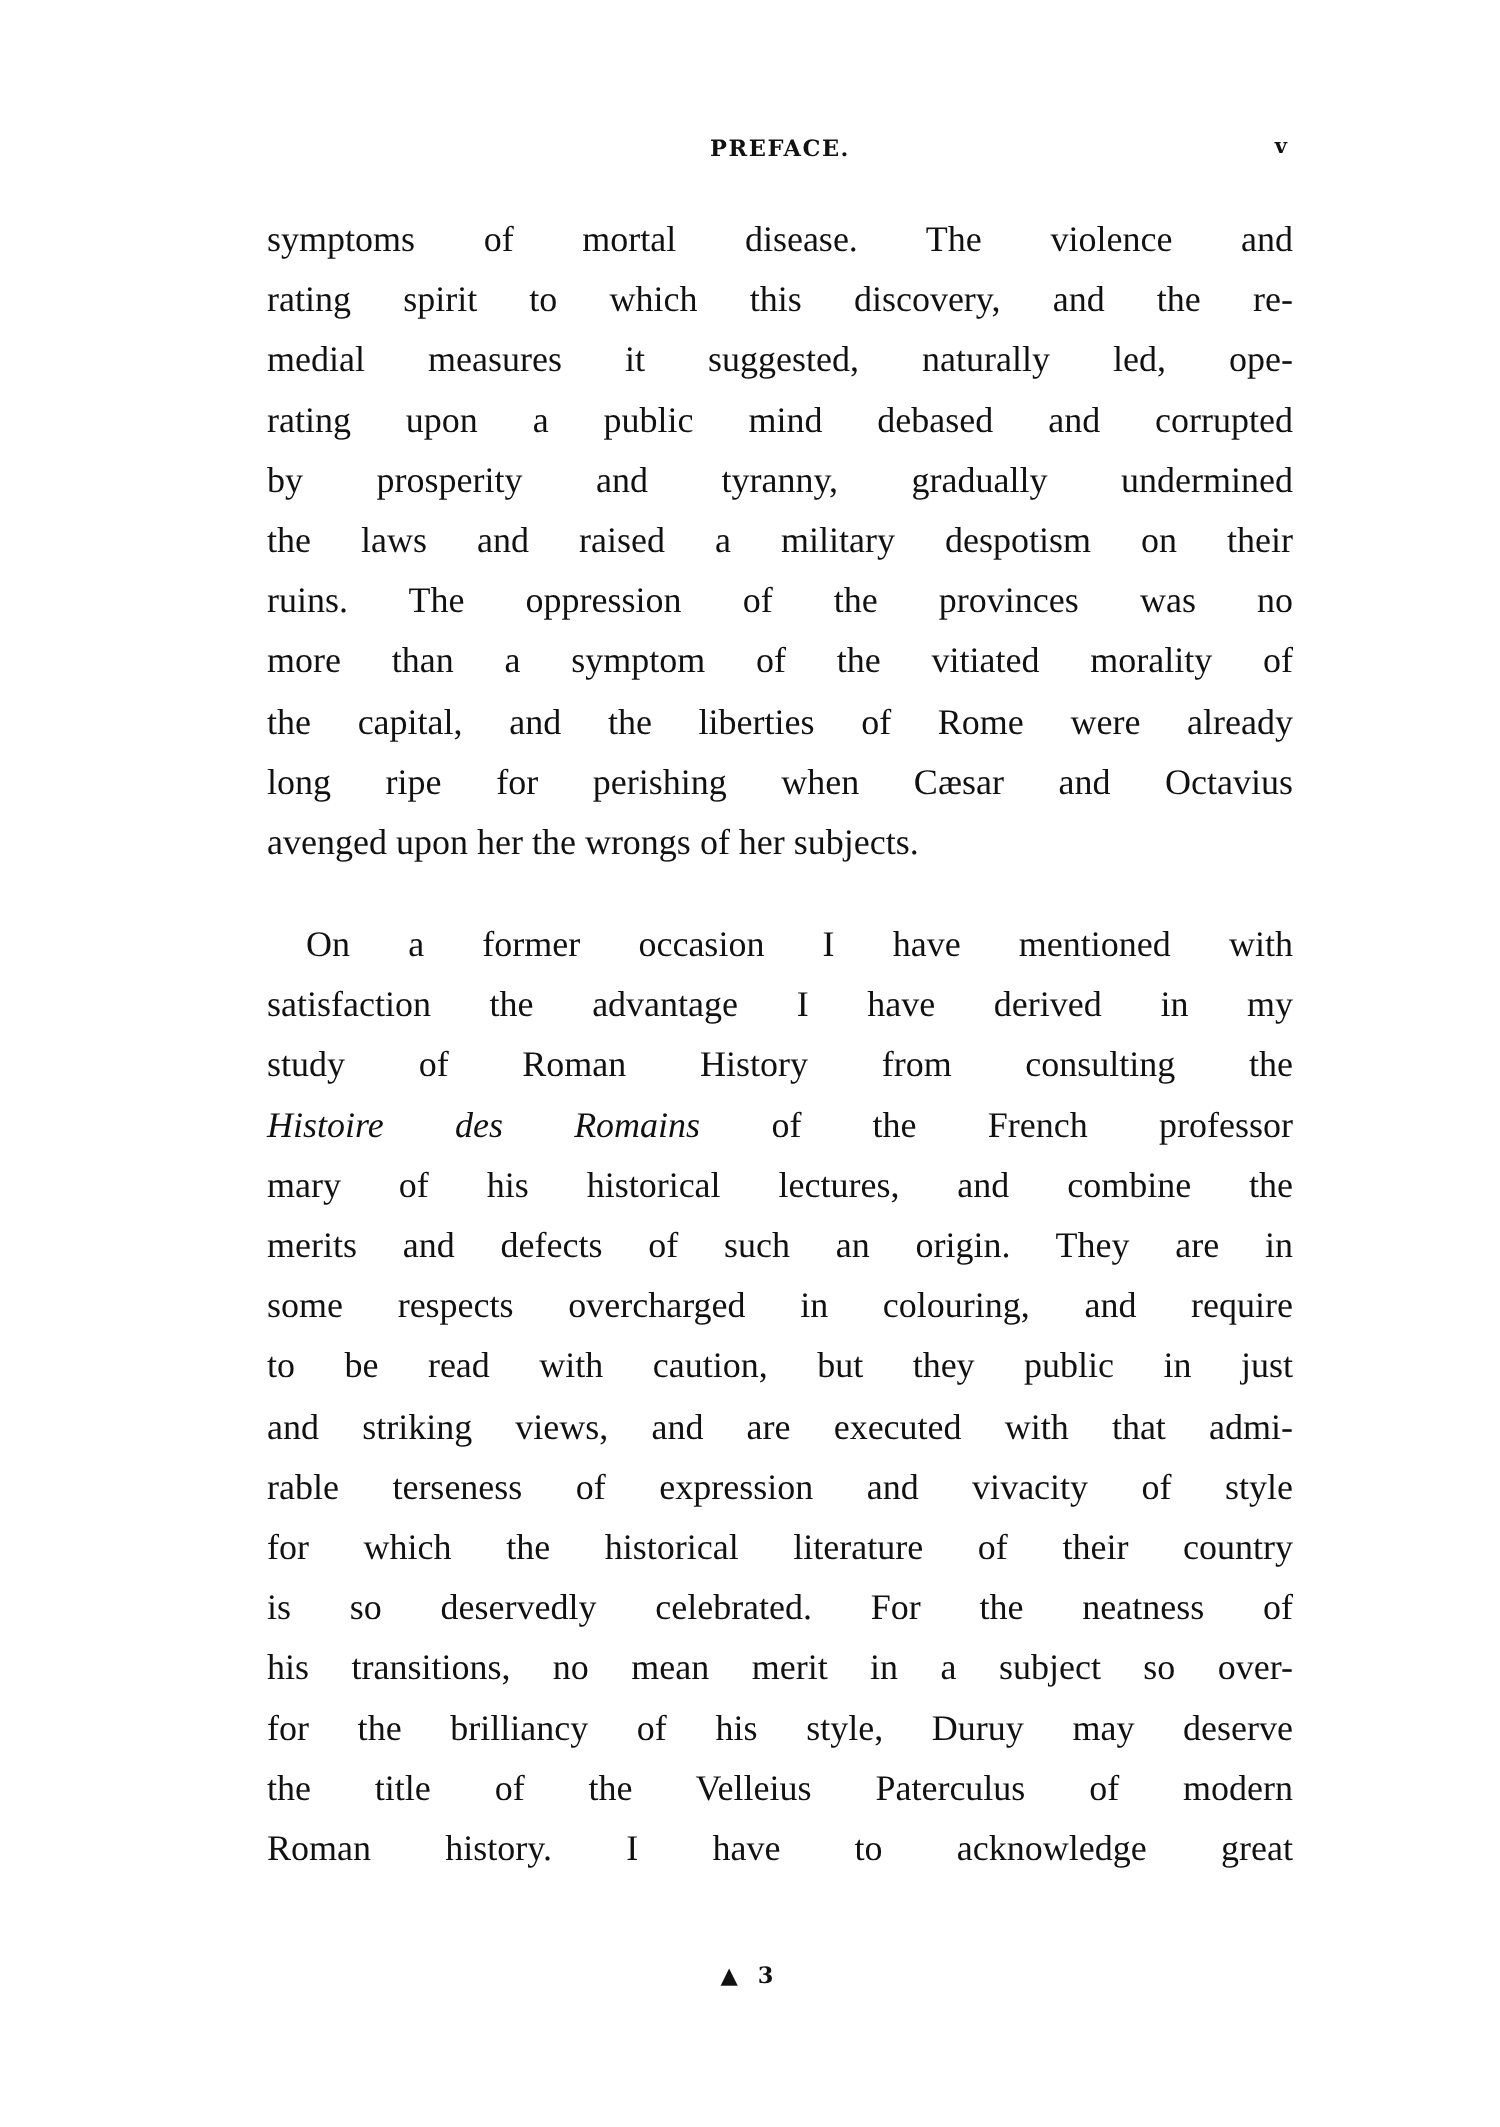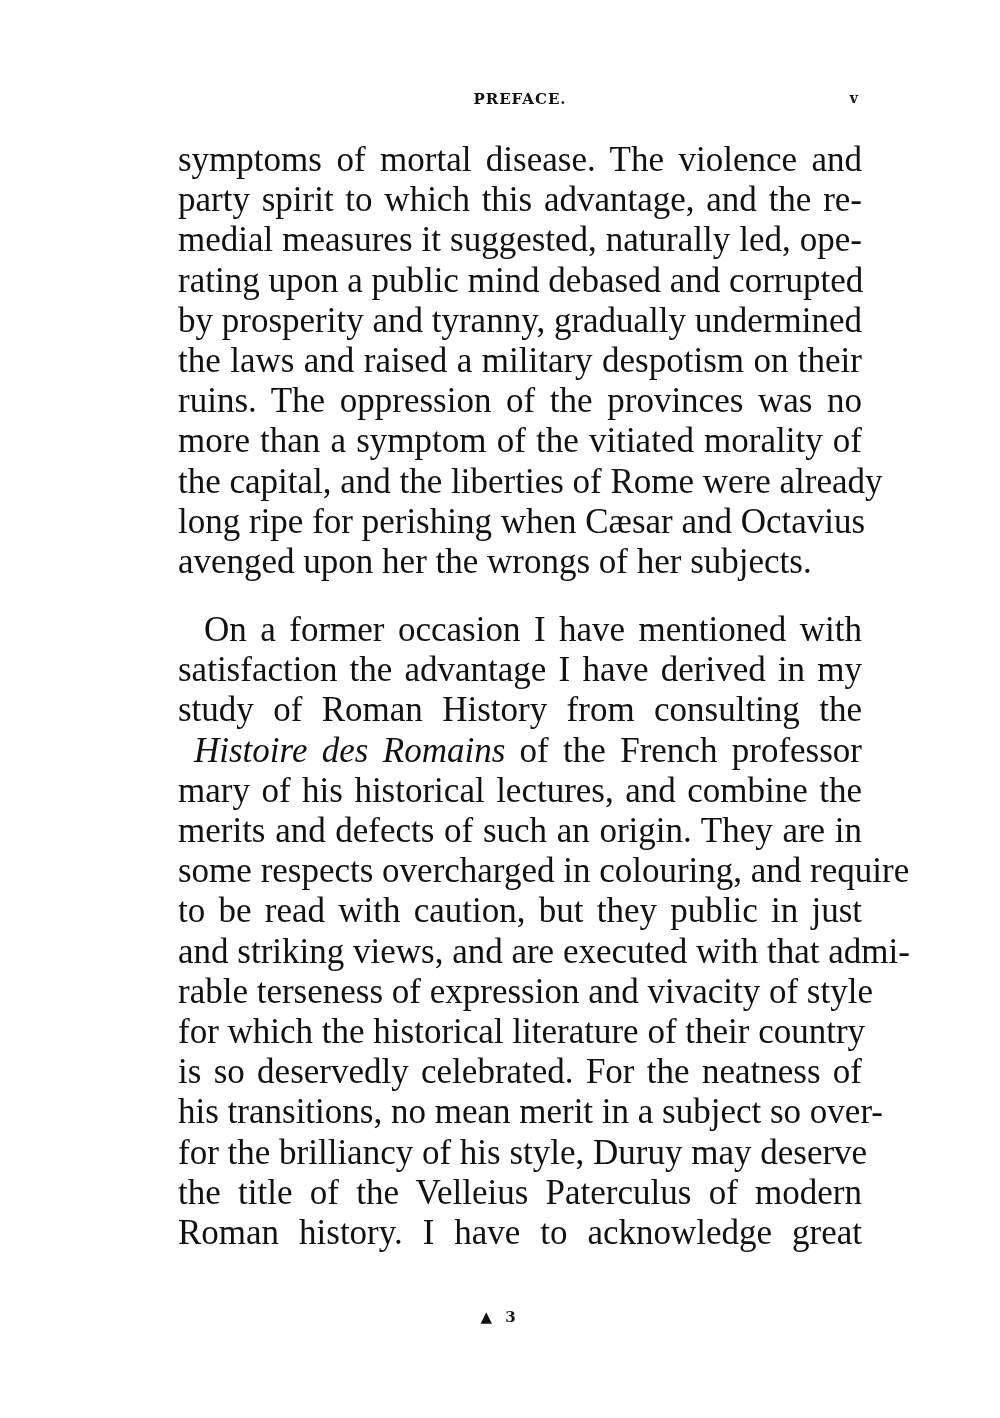--- a/index.html
+++ b/index.html
@@ -49,34 +49,34 @@
     .body-text {
       position: absolute;
       left: 178px;
       top: 140px;
       width: 684px;
     }
     .line {
       display: block;
       height: 40.2px;
       line-height: 40.2px;
-      font-size: 35px;
+      font-size: 24px;
       text-align: justify;
       text-align-last: justify;
       white-space: nowrap;
       overflow: visible;
     }
     .line.last {
       text-align-last: left;
     }
     .line.indent {
       padding-left: 26px;
       margin-top: 28px;
     }
-    .italic { font-style: italic; margin-left: 16px; }
+    .italic { font-style: italic; }
     .signature-mark {
       position: absolute;
       left: 0;
       width: 1000px;
       top: 1308px;
       text-align: center;
       font-family: "DejaVu Serif", serif;
       font-weight: bold;
       font-size: 15px;
       letter-spacing: 4px;
@@ -89,21 +89,21 @@
 
   <div class="running-head">
     <span class="running-title">PREFACE.</span>
     <span class="page-number">v</span>
   </div>
 
   <div class="body-text">
 
     <div class="paragraph">
       <span class="line">symptoms of mortal disease.  The violence and</span>
-      <span class="line">party spirit to which this advantage, and the re-</span>
+      <span class="line">rating spirit to which this discovery, and the re-</span>
       <span class="line">medial measures it suggested, naturally led, ope-</span>
       <span class="line">rating upon a public mind debased and corrupted</span>
       <span class="line">by prosperity and tyranny, gradually undermined</span>
       <span class="line">the laws and raised a military despotism on their</span>
       <span class="line">ruins.  The oppression of the provinces was no</span>
       <span class="line">more than a symptom of the vitiated morality of</span>
       <span class="line">the capital, and the liberties of Rome were already</span>
       <span class="line">long ripe for perishing when Cæsar and Octavius</span>
       <span class="line last">avenged upon her the wrongs of her subjects.</span>
     </div>

